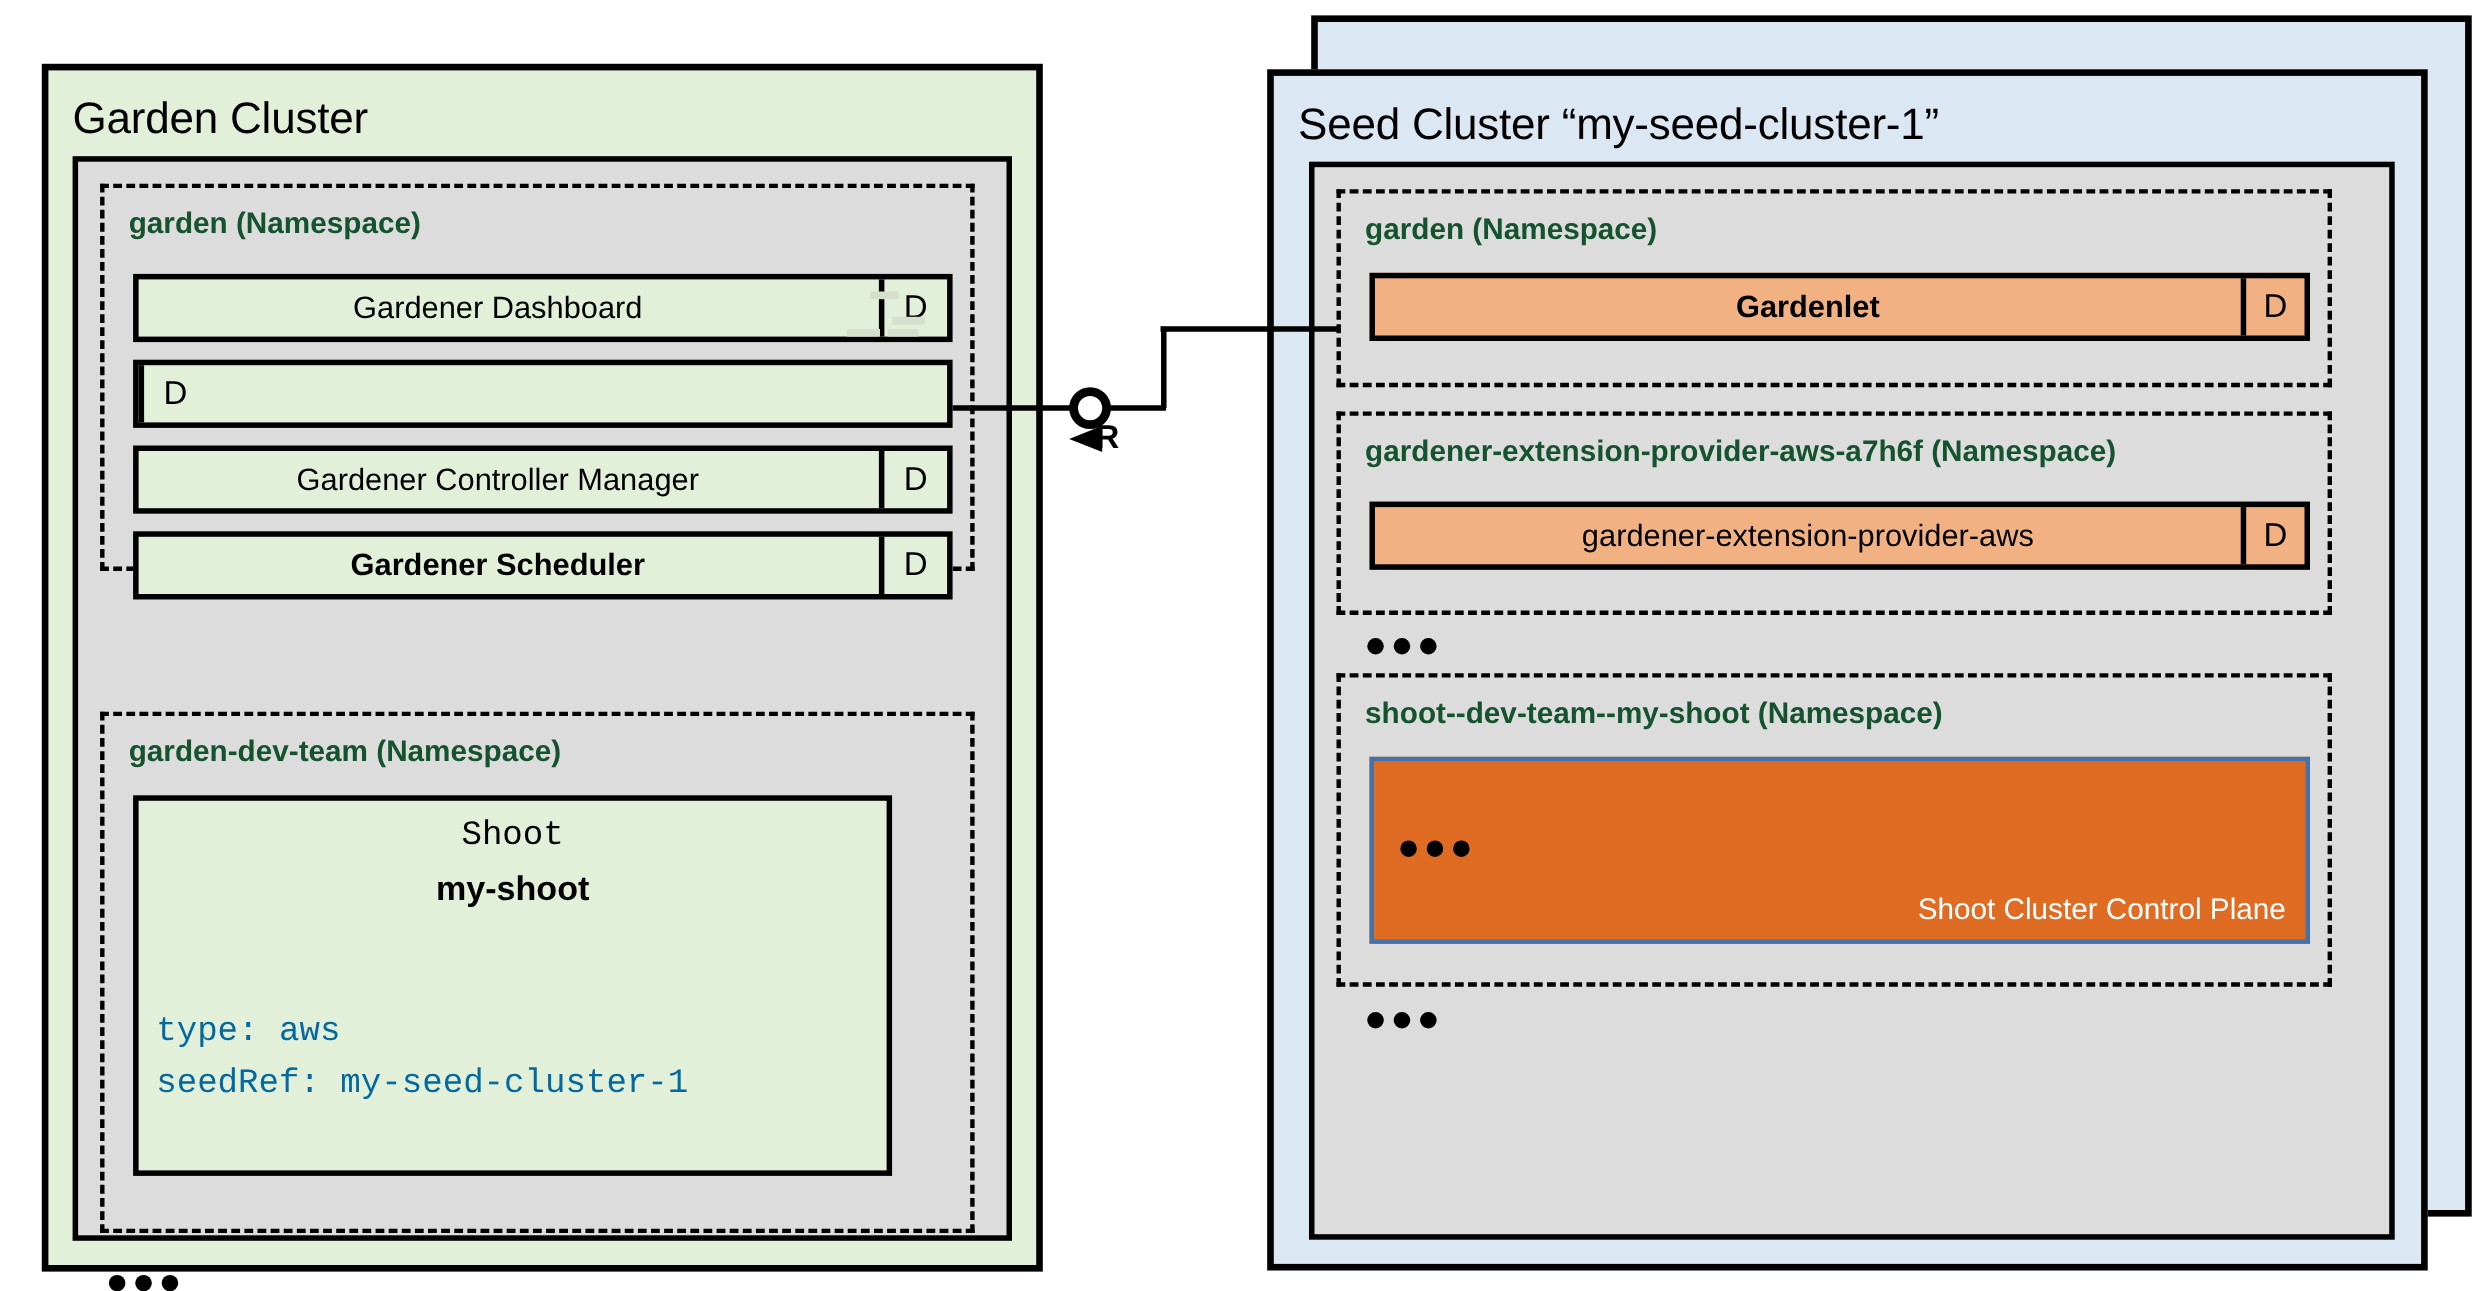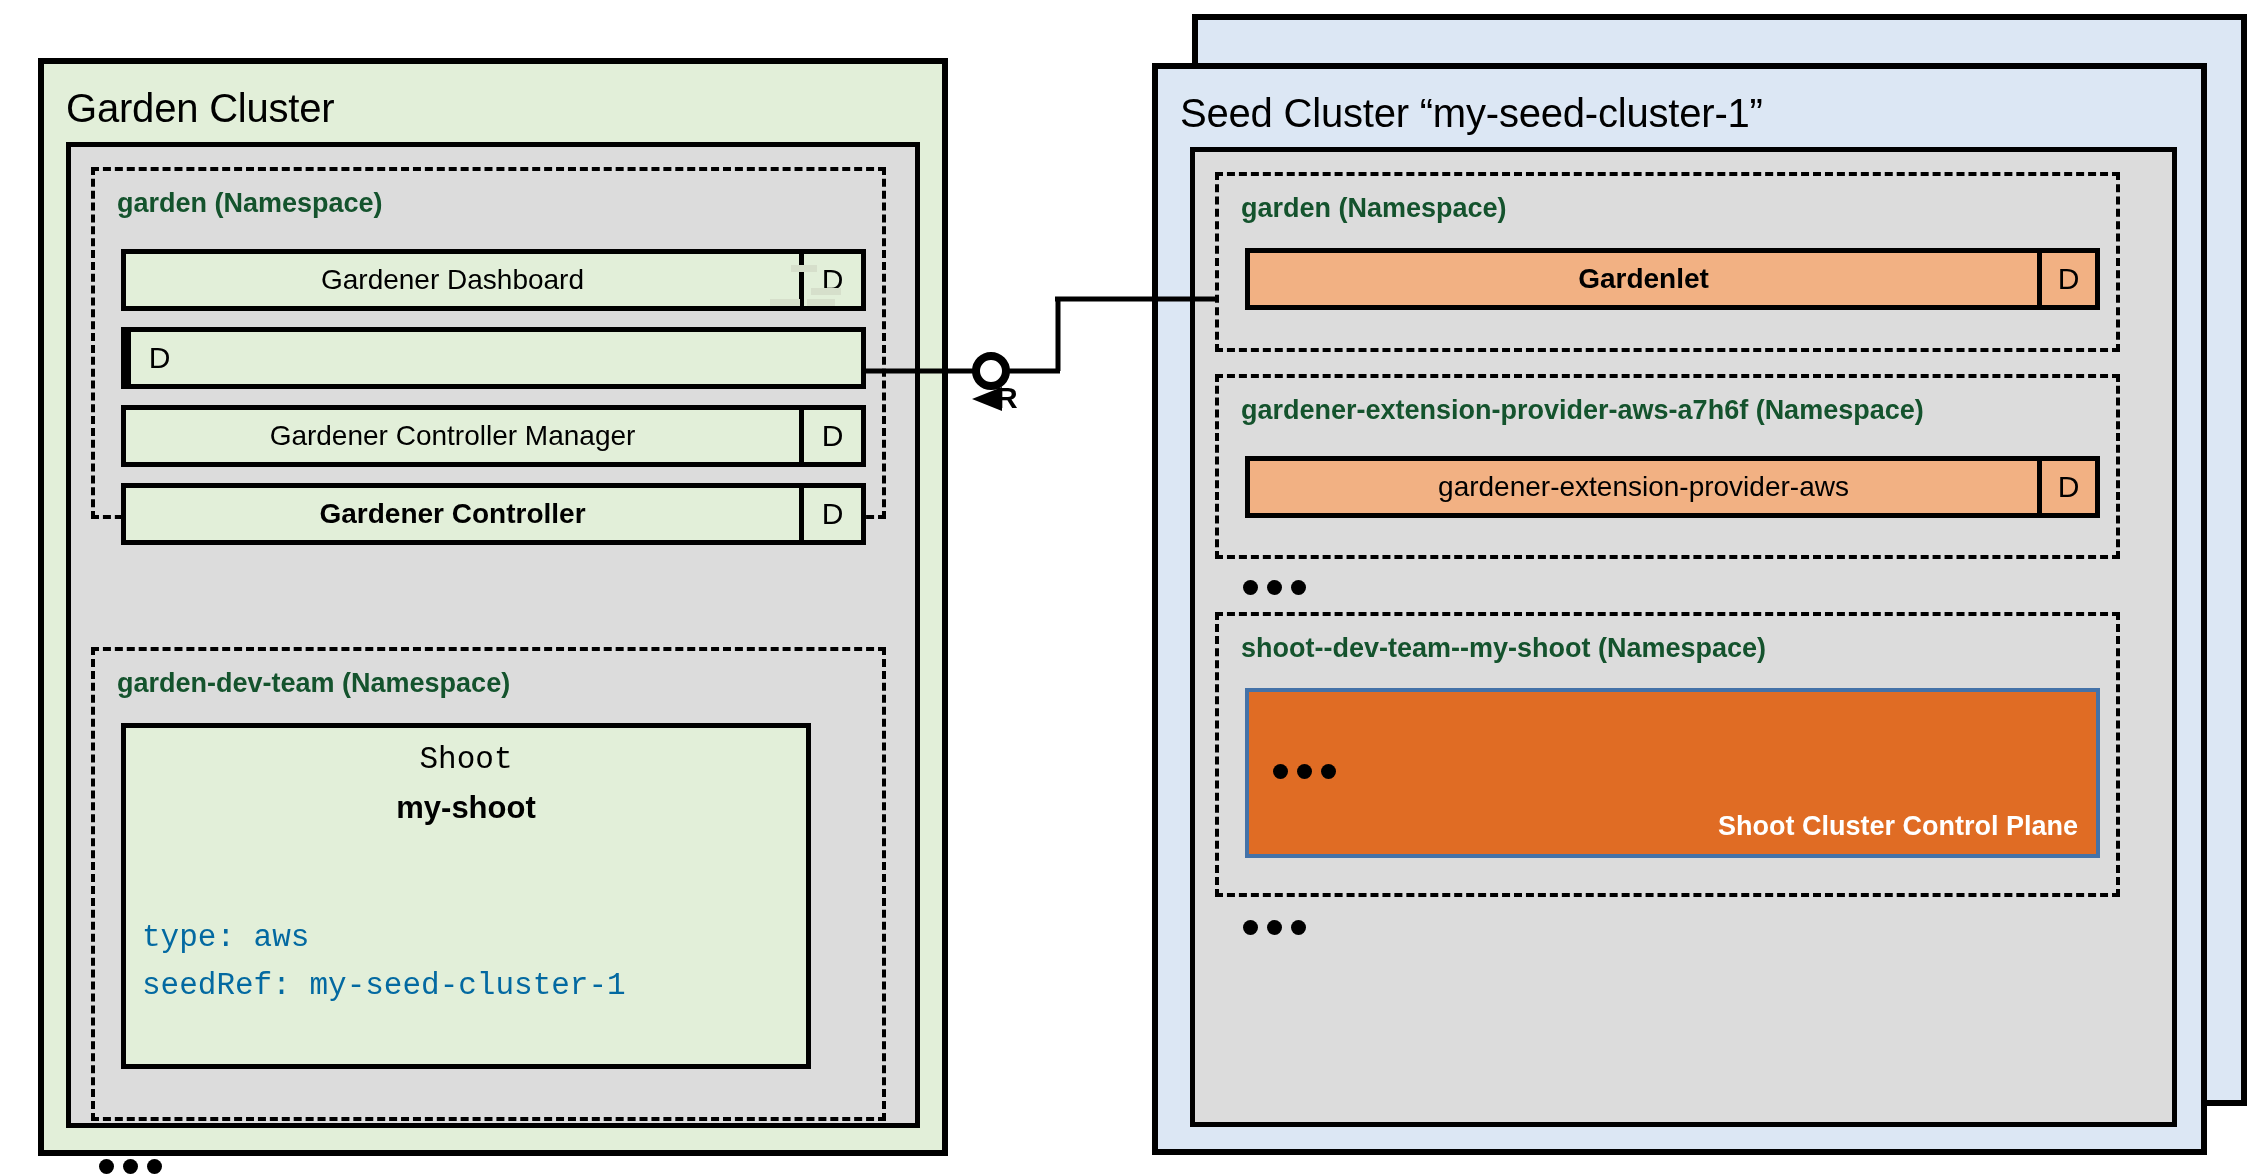--- a/index.html
+++ b/index.html
@@ -285,21 +285,21 @@
   .cp-dots {
     position: absolute;
     left: 24px;
     top: 72px;
   }
   .cp-label {
     position: absolute;
     right: 18px;
     bottom: 12px;
     color: #ffffff;
-    font-weight: bold;
+    font-weight: normal;
     font-size: 27px;
     white-space: nowrap;
   }
 
   
   .connector { position: absolute; left: 0; top: 0; width: 2262px; height: 1174px; pointer-events: none; }
 </style>
 </head>
 <body>
 
@@ -327,21 +327,21 @@
         <div class="comp r2">
           <div class="comp-badge">D</div>
         </div>
 
         <div class="comp r3">
           <div class="comp-label">Gardener Controller Manager</div>
           <div class="comp-badge">D</div>
         </div>
 
         <div class="comp r4">
-          <div class="comp-label bold">Gardener Controller</div>
+          <div class="comp-label bold">Gardener Scheduler</div>
           <div class="comp-badge">D</div>
         </div>
       </div>
 
       <div class="ns ns-devteam">
         <div class="ns-title">garden-dev-team (Namespace)</div>
 
         <div class="shoot-card">
           <div class="shoot-kind">Shoot</div>
           <div class="shoot-name">my-shoot</div>

